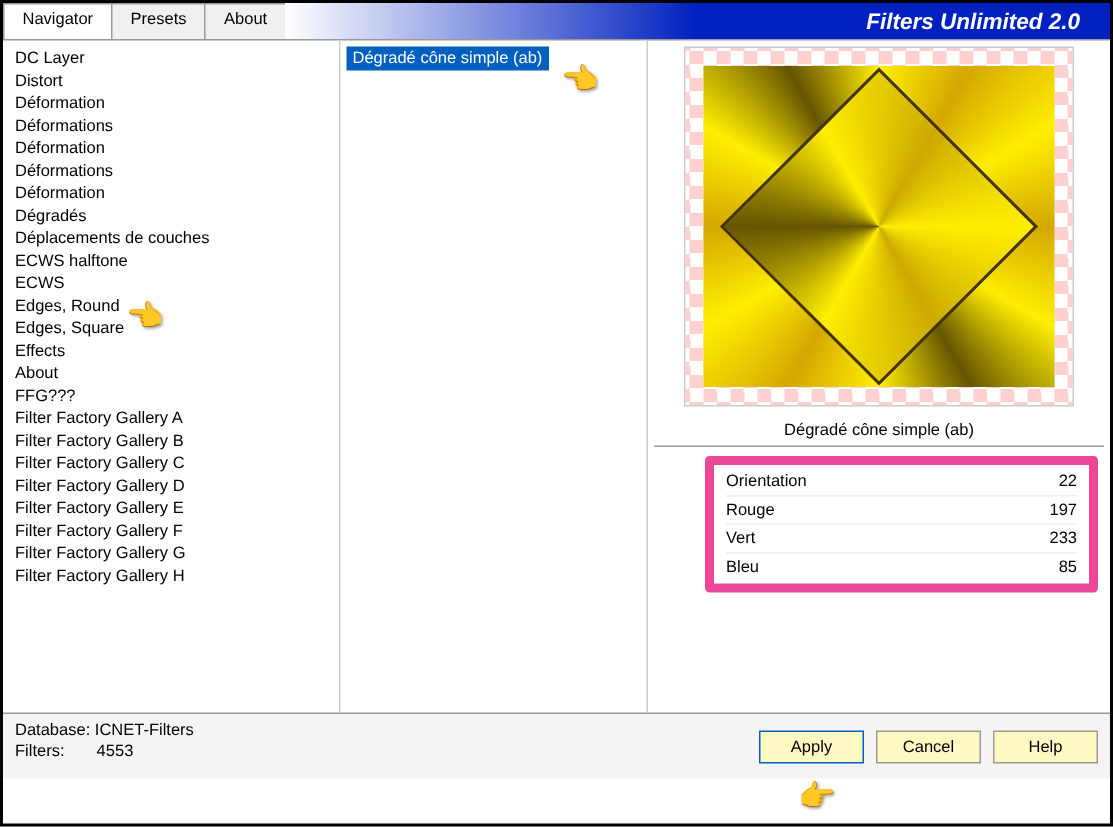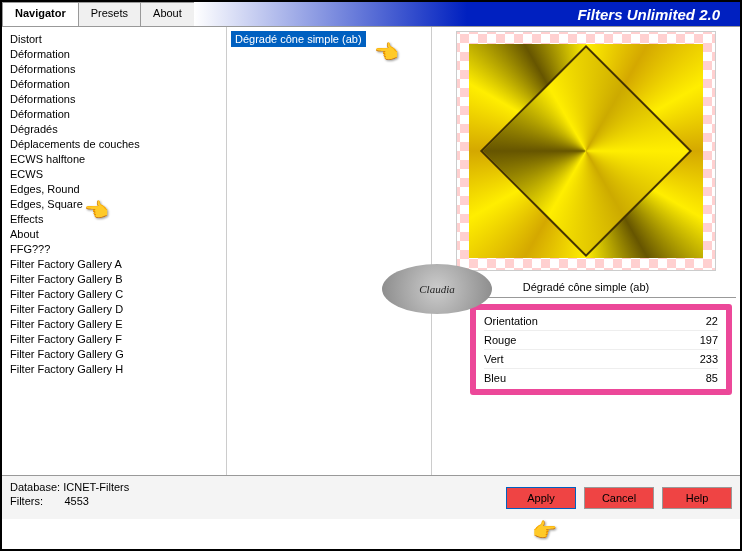--- a/index.html
+++ b/index.html
@@ -1,21 +1,21 @@
 <!DOCTYPE html>
 <html><head>
 <meta charset="utf-8">
 <style>
 * { box-sizing: border-box; margin: 0; padding: 0; }
 body { font-family: Arial, sans-serif; font-size: 11px; background: #000; width: 742px; height: 551px; overflow: hidden; }
 .window { width: 742px; height: 551px; background: #fff; border: 2px solid #000; position: relative; }
 .header { height: 24px; display: flex; }
 .tabs { display: flex; }
 .tab { padding: 4px 12px; border: 1px solid #999; border-bottom: none; background: #f0f0f0; cursor: pointer; margin-right: -1px; }
-.tab.active { background: #fff; border-top: 1px solid #999; font-weight: bold; }
+.tab.active { background: #fff; border-top: 1px solid #999; }
 .title-bar { flex: 1; background: linear-gradient(90deg, #fff 0%, #0020c0 50%, #0020c0 100%); display: flex; align-items: center; justify-content: flex-end; padding-right: 20px; color: #fff; font-weight: bold; font-style: italic; font-size: 15px; }
 .content { height: 449px; border-top: 1px solid #999; display: flex; }
 .sidebar { width: 225px; border-right: 1px solid #ccc; position: relative; overflow-y: auto; overflow-x: hidden; }
 .sidebar-list { padding: 4px 6px; }
 .sidebar-item { padding: 1.5px 2px; cursor: pointer; white-space: nowrap; }
 .sidebar::-webkit-scrollbar { width: 16px; }
 .sidebar::-webkit-scrollbar-track { background: #f0f0f0; }
 .sidebar::-webkit-scrollbar-thumb { background: #c0c0c0; border: 1px solid #999; }
 .filter-panel { width: 205px; border-right: 1px solid #ccc; padding: 4px; }
 .filter-item { background: #0060c0; color: #fff; padding: 2px 4px; display: inline-block; }
@@ -27,41 +27,42 @@
 .params { padding: 2px 8px; border: 6px solid #ec4899; border-radius: 3px; margin: 0 4px 0 34px; }
 .param-row { display: flex; justify-content: space-between; padding: 3px 0; border-bottom: 1px solid #eee; }
 .param-row:last-child { border-bottom: none; }
 .bottom-buttons1 { height: 28px; border-top: 1px solid #ccc; display: flex; align-items: center; padding: 0 8px; }
 .link-btn { text-decoration: underline; cursor: pointer; margin-right: 28px; }
 .spacer { flex: 1; }
 .status { height: 44px; border-top: 1px solid #999; background: #f4f4f4; padding: 4px 8px; display: flex; }
 .status-left { flex: 1; }
 .status-row { padding: 1px 0; }
 .status-buttons { display: flex; align-items: center; gap: 8px; }
-.btn { min-width: 70px; padding: 4px 12px; border: 1px solid #999; background: #ef4444; cursor: pointer; text-align: center; }
+.btn { min-width: 70px; padding: 4px 12px; border: 1px solid #999; background: #fef9c3; cursor: pointer; text-align: center; }
 .btn.primary { border: 1px solid #0060c0; }
 .pointer { position: absolute; font-size: 20px; z-index: 10; filter: drop-shadow(1px 1px 1px rgba(0,0,0,0.4)); }
 .watermark { position: absolute; left: 380px; top: 262px; width: 110px; height: 50px; background: radial-gradient(circle, #ccc, #888); border-radius: 50%; display: flex; align-items: center; justify-content: center; font-style: italic; font-family: cursive; color: #222; z-index: 5; }
 </style>
 </head>
 <body>
 
 <div class="window">
   <div class="header">
     <div class="tabs">
       <div class="tab active">Navigator</div>
       <div class="tab">Presets</div>
       <div class="tab">About</div>
     </div>
     <div class="title-bar">Filters Unlimited 2.0</div>
   </div>
 
   <div class="content">
     <div class="sidebar">
       <div class="sidebar-list">
+        <div class="sidebar-item">DC Layer</div>
         <div class="sidebar-item">Distort</div>
         <div class="sidebar-item">Déformation</div>
         <div class="sidebar-item">Déformations</div>
         <div class="sidebar-item">Déformation</div>
         <div class="sidebar-item">Déformations</div>
         <div class="sidebar-item">Déformation</div>
         <div class="sidebar-item">Dégradés</div>
         <div class="sidebar-item">Déplacements de couches</div>
         <div class="sidebar-item">ECWS halftone</div>
         <div class="sidebar-item">ECWS</div>
@@ -125,18 +126,17 @@
         <span>4553</span>
       </div>
     </div>
     <div class="status-buttons">
       <div class="btn primary">Apply</div>
       <div class="btn">Cancel</div>
       <div class="btn">Help</div>
     </div>
   </div>
 
-  <div class="watermark">Claudia</div>
 
   <div class="pointer" style="left:372px; top:38px;">👈</div>
   <div class="pointer" style="left:82px; top:196px;">👈</div>
   <div class="pointer" style="left:530px; top:516px;">👉</div>
 </div>
 
 </body></html>

